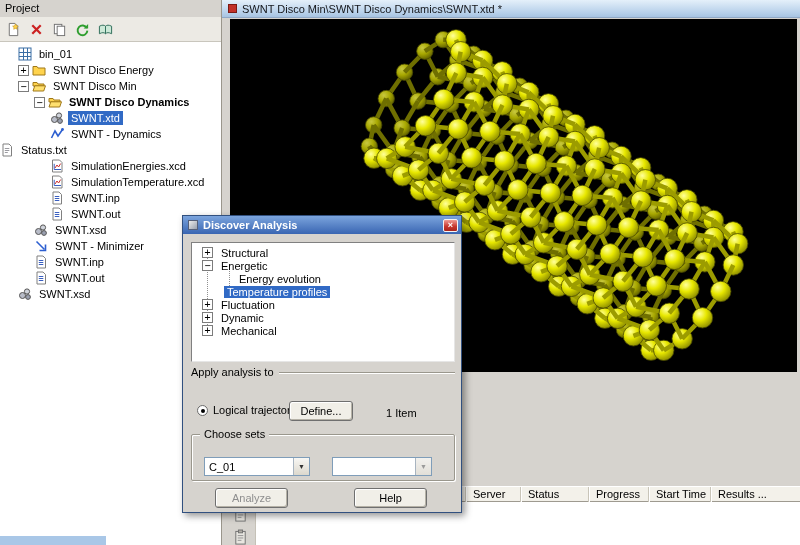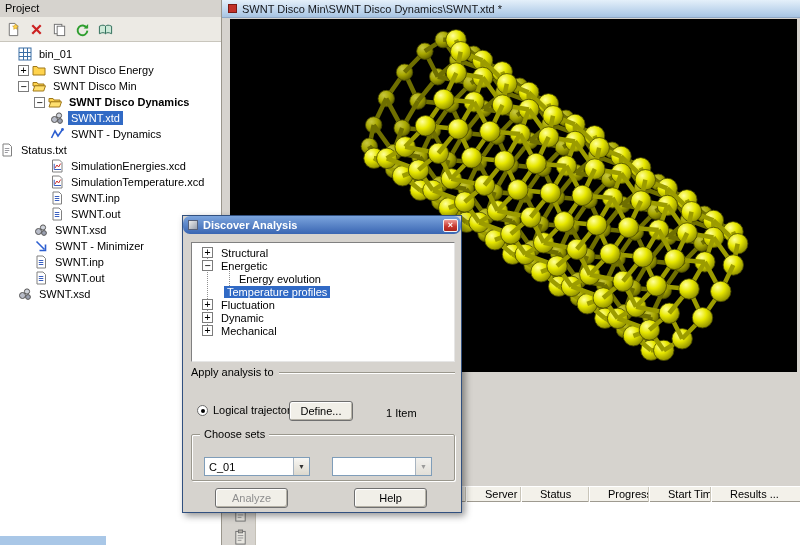--- a/index.html
+++ b/index.html
@@ -12,21 +12,21 @@
     background:linear-gradient(180deg,#e4f0fa,#b7d0ea 75%,#a8c4e2);
     border-bottom:1px solid #8fa8c6;display:flex;align-items:center;gap:5px;padding:0 6px;}
   .viewer-icon{width:9px;height:9px;background:#c23128;border:1px solid #7c1a14;flex:0 0 auto;}
   .viewer-title{color:#14161a;white-space:nowrap;overflow:hidden;}
   .canvas{position:absolute;left:230px;top:19px;width:567px;height:353px;background:#000;}
   .canvas svg{display:block;width:100%;height:100%;}
 
   
   .jobs-header{position:absolute;left:222px;top:486px;width:578px;height:16px;
     background:#f3f1ea;border-top:1px solid #fff;border-bottom:1px solid #9e9a90;}
-  .job-col{position:absolute;top:0;height:15px;line-height:15px;padding-left:19px;
+  .job-col{position:absolute;top:0;height:15px;line-height:15px;padding-left:7px;
     border-left:1px solid #c9c5b9;box-shadow:inset 1px 0 0 #fff;white-space:nowrap;overflow:hidden;}
   .jobs-body{position:absolute;left:222px;top:502px;width:578px;height:43px;background:#fff;}
   .side-strip{position:absolute;left:222px;top:502px;width:34px;height:43px;background:#d6d3ce;
     border-right:1px solid #c5c1b7;}
   .mini-btn{position:absolute;left:8px;width:20px;height:21px;display:grid;place-items:center;}
   .mini-btn svg{width:15px;height:17px;}
 
   
   .project-panel{position:absolute;left:0;top:0;width:222px;height:545px;background:#fff;
     border-right:1px solid #9a968c;}
@@ -43,21 +43,21 @@
   .tree-icon svg{width:14px;height:14px;display:block;}
   .tree-label{padding:0 3px;line-height:14px;}
   .tree-label.selected{background:var(--sel,#316ac5);color:#fff;}
   .bold .tree-label{font-weight:bold;}
   .taskbar-fragment{position:absolute;left:0;top:536px;width:106px;height:9px;background:#a9c7e7;}
 
   
   .dialog{position:absolute;left:182px;top:215px;width:280px;height:298px;background:#d6d3ce;
     border:1px solid #31507f;box-shadow:3px 3px 7px rgba(0,0,0,.42);}
   .dialog-titlebar{height:18px;background:linear-gradient(180deg,#7ba4dd,#3965b2);
-    display:flex;align-items:center;gap:5px;padding:0 3px 0 5px;color:#fff;font-weight:bold;border-radius:7px;}
+    display:flex;align-items:center;gap:5px;padding:0 3px 0 5px;color:#fff;font-weight:bold;}
   .dlg-icon{width:10px;height:10px;background:linear-gradient(135deg,#ececec,#98a0ae);
     border:1px solid #55607a;flex:0 0 auto;}
   .dlg-title{flex:1;white-space:nowrap;}
   .dlg-close{width:15px;height:13px;background:linear-gradient(180deg,#f09a93,#c6352c 60%,#a8241c);
     border:1px solid #f4f4f4;border-radius:2px;color:#fff;
     font:bold 9px/11px "Liberation Sans",sans-serif;text-align:center;flex:0 0 auto;}
   .dlg-tree{position:absolute;left:8px;top:26px;width:264px;height:120px;background:#fff;
     border:1px solid #808080;border-right-color:#e6e6e6;border-bottom-color:#e6e6e6;
     padding-top:3px;overflow:hidden;}
   .dlg-row{height:13px;display:flex;align-items:center;white-space:nowrap;}

